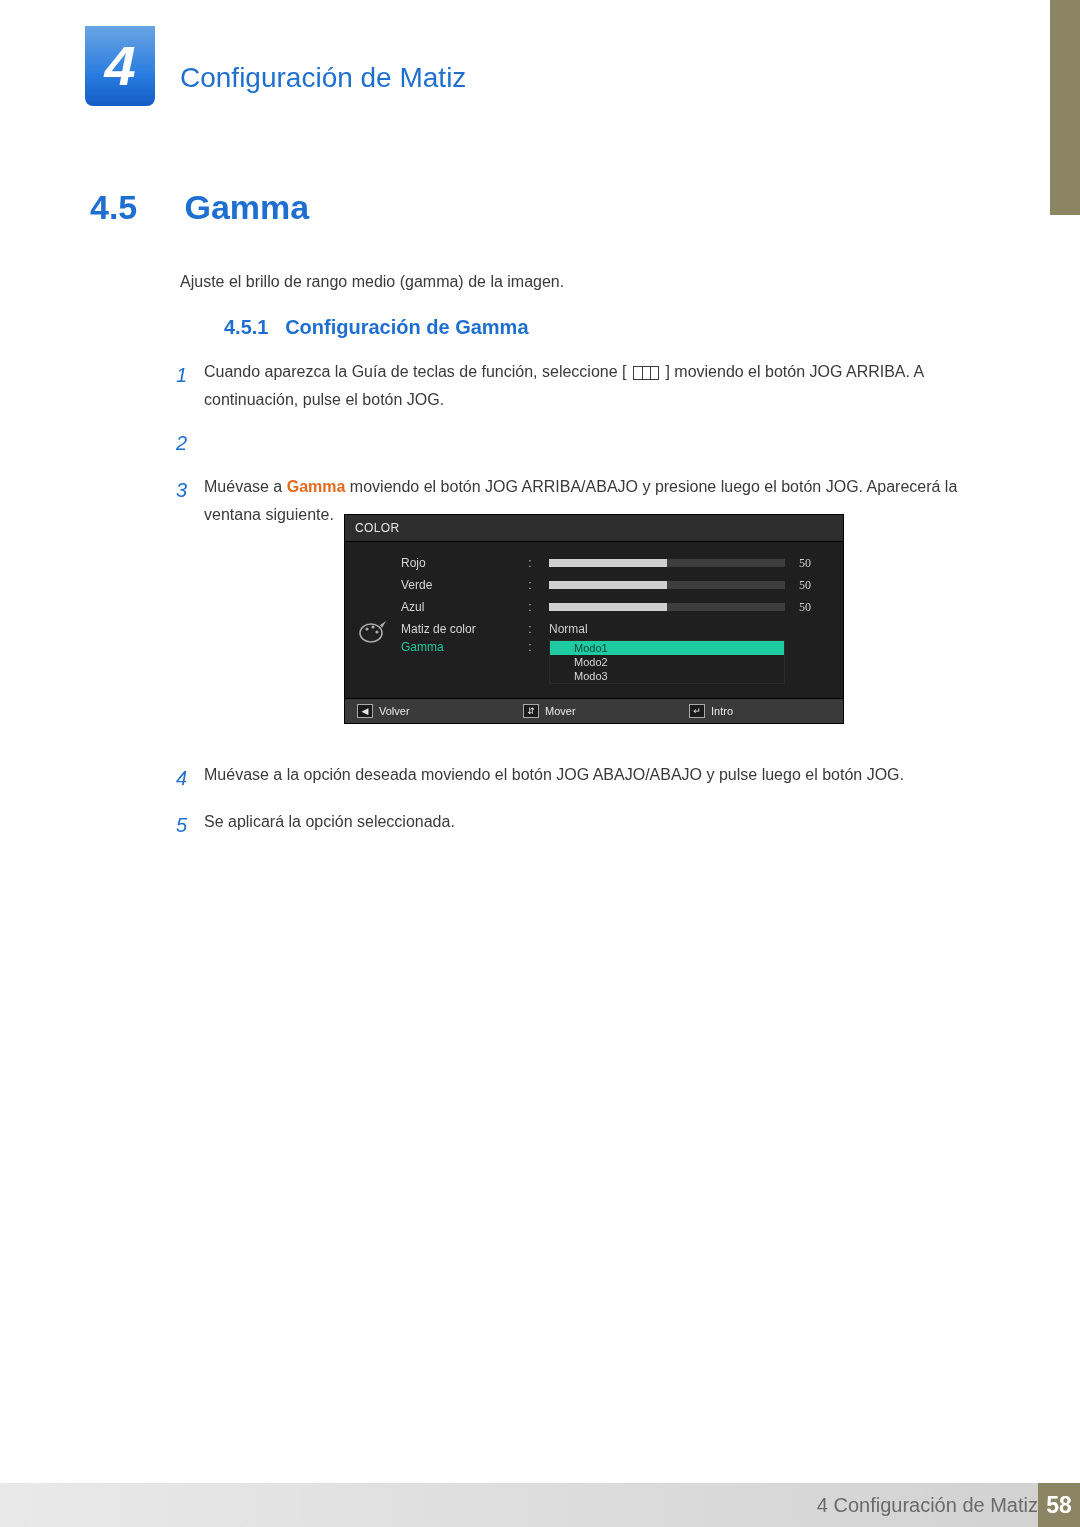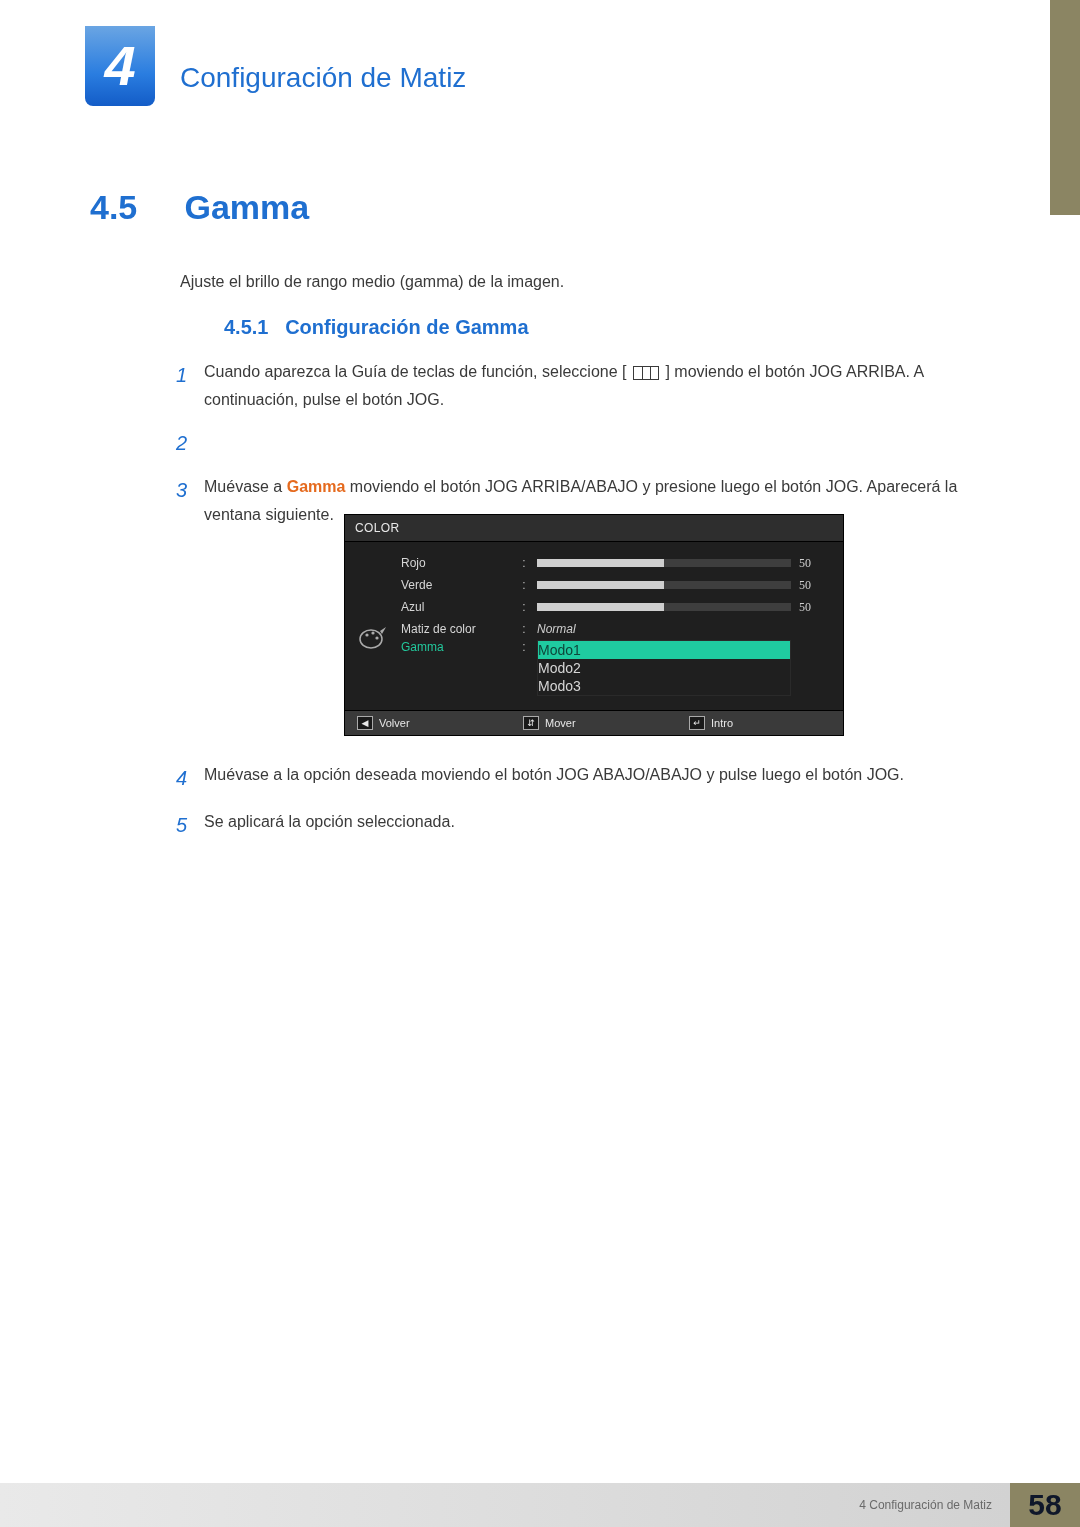--- a/index.html
+++ b/index.html
@@ -154,45 +154,45 @@
     align-items: center;
     justify-content: center;
     padding-top: 30px;
   }
   .osd-icon-col svg { opacity: .8; }
   .osd-table { flex: 1; padding-right: 14px; }
   .osd-row {
     display: flex;
     align-items: center;
     height: 22px;
-    gap: 8px;
+    gap: 14px;
   }
   .osd-label { width: 110px; font-size: 12px; color: #d6d6d6; }
   .osd-label.active { color: #22c79b; }
   .osd-colon { width: 10px; text-align: center; color: #bdbdbd; }
   .osd-bar {
     flex: 1;
     height: 8px;
     background: #3e3e3e;
     position: relative;
   }
   .osd-bar-fill {
     position: absolute;
     top: 0; left: 0; bottom: 0;
     background: #cfcfcf;
   }
   .osd-val { width: 30px; text-align: left; font-size: 12px; color: #cfcfcf; font-family: Liberation Serif, serif; }
-  .osd-text-val { flex: 1; font-size: 12px; color: #cfcfcf; font-style: italic; }
+  .osd-text-val { flex: 1; font-size: 12px; color: #cfcfcf; }
   .osd-dropdown {
     flex: 1;
     border: 1px solid #2a2a2a;
   }
   .osd-opt {
-    font-size: 14px;
-    padding: 1px 0;
+    font-size: 11px;
+    padding: 1px 24px;
     color: #d6d6d6;
   }
   .osd-opt.sel { background: #1fcba0; color: #0e463a; }
   .osd-foot {
     display: flex;
     background: #3a3a3a;
     border-top: 1px solid #000;
   }
   .osd-foot div {
     flex: 1;
@@ -222,32 +222,31 @@
     height: 44px;
     display: flex;
     align-items: stretch;
   }
   .footer-bar {
     flex: 1;
     background: linear-gradient(90deg, #e9e9e9 0%, #d2d2d2 100%);
     display: flex;
     align-items: center;
     justify-content: flex-end;
-    padding-right: 18px;
     color: #6a6a6a;
-    font-size: 12px;
+    font-size: 20px;
   }
   .footer-page {
-    width: 70px;
+    width: 42px;
     background: #8b8563;
-    color: #0f172a;
+    color: #ffffff;
     display: flex;
     align-items: center;
     justify-content: center;
-    font-size: 30px;
+    font-size: 23px;
     font-weight: bold;
   }
 </style>
 </head>
 <body>
 
 <div class="side-strip"></div>
 
 <div class="chapter-badge">
   <span>4</span>

